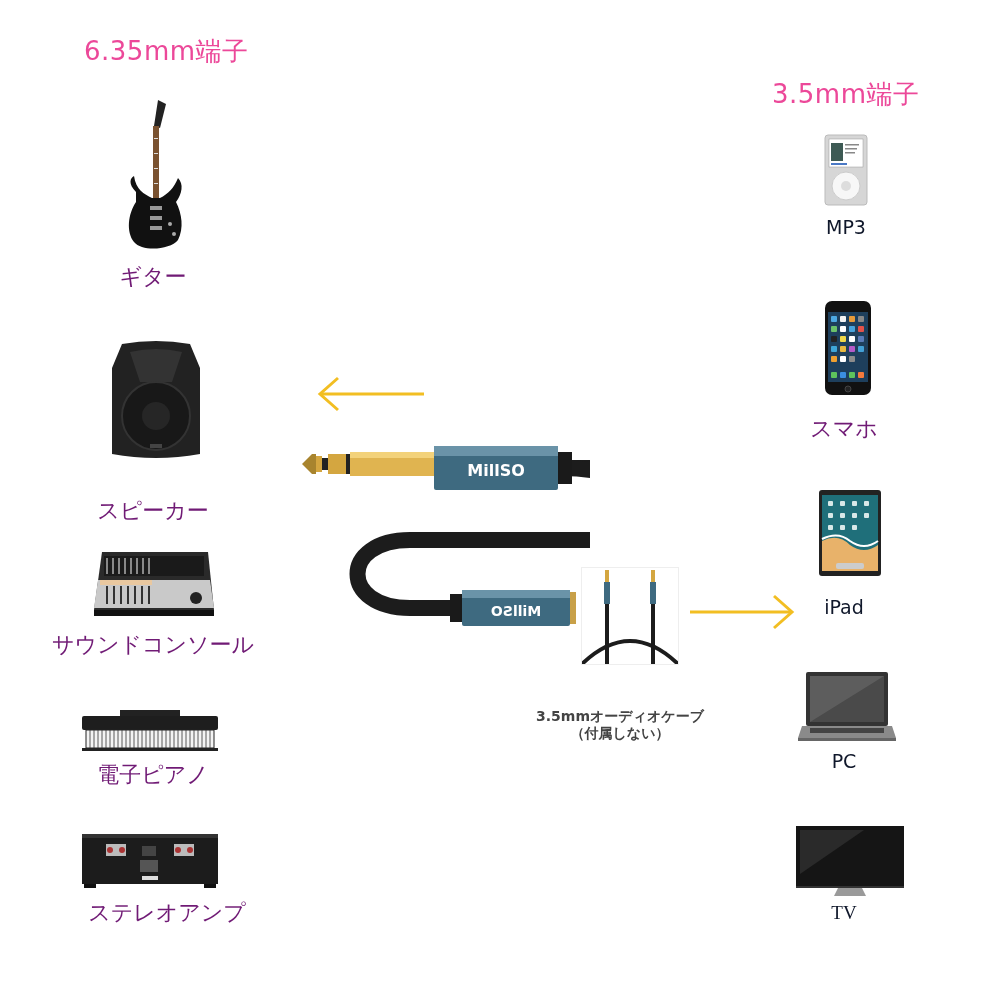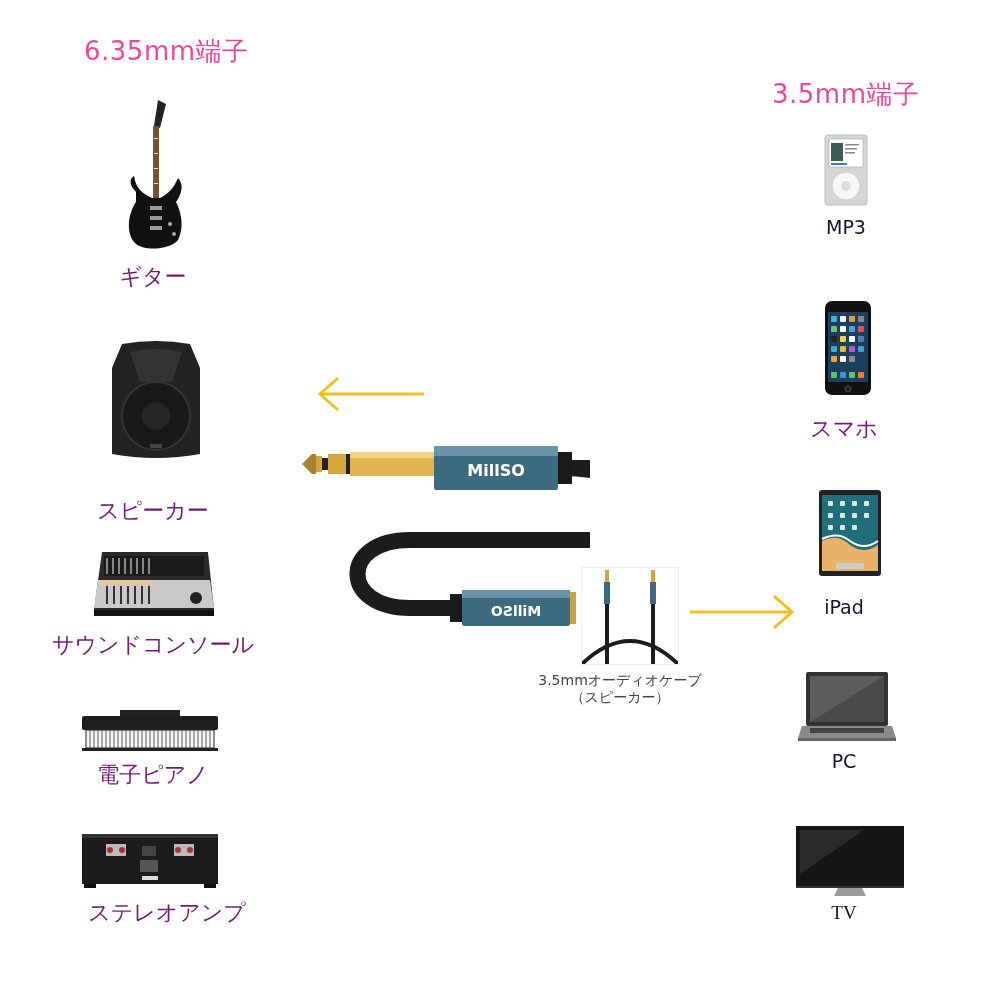--- a/index.html
+++ b/index.html
@@ -283,16 +283,16 @@
 <div class="abs" style="left:581px;top:567px;width:96px;height:96px;border:1px solid #eee;">
   <svg width="96" height="96" viewBox="0 0 96 96">
     <rect x="23" y="2" width="4" height="12" fill="#d4a640"></rect>
     <rect x="22" y="14" width="6" height="22" fill="#3E6A80"></rect>
     <rect x="69" y="2" width="4" height="12" fill="#d4a640"></rect>
     <rect x="68" y="14" width="6" height="22" fill="#3E6A80"></rect>
     <path d="M25,36 L25,96 M71,36 L71,96" stroke="#1c1c1c" stroke-width="4"></path>
     <path d="M0,96 Q48,50 96,96" stroke="#1c1c1c" stroke-width="4" fill="none"></path>
   </svg>
 </div>
-<div class="abs note" style="left:520px;top:672px;width:200px;">
+<div class="abs note" style="left:520px;top:708px;width:200px;font-weight:bold;">
   <div>3.5mmオーディオケーブ</div>
-  <div>（スピーカー）</div>
+  <div>（付属しない）</div>
 </div>
 
 </body></html>

